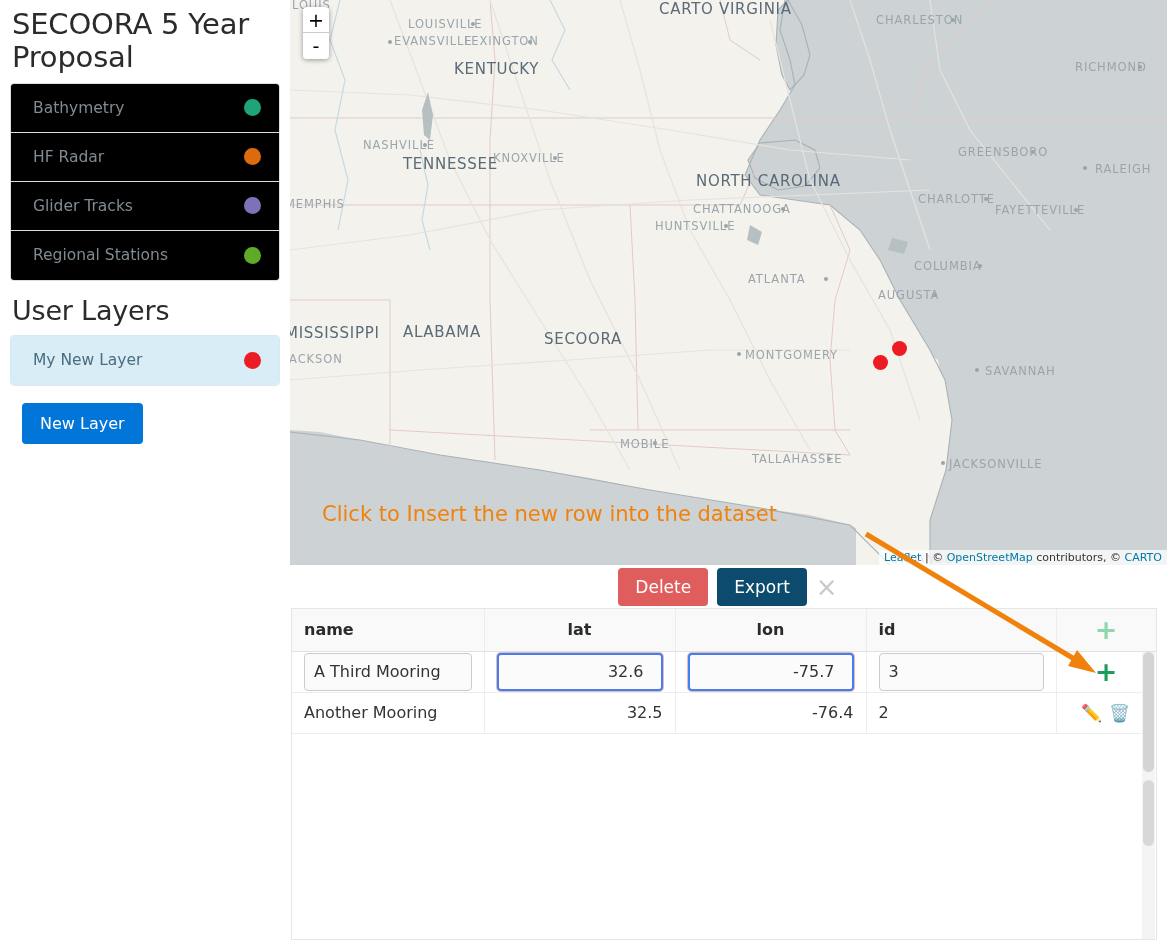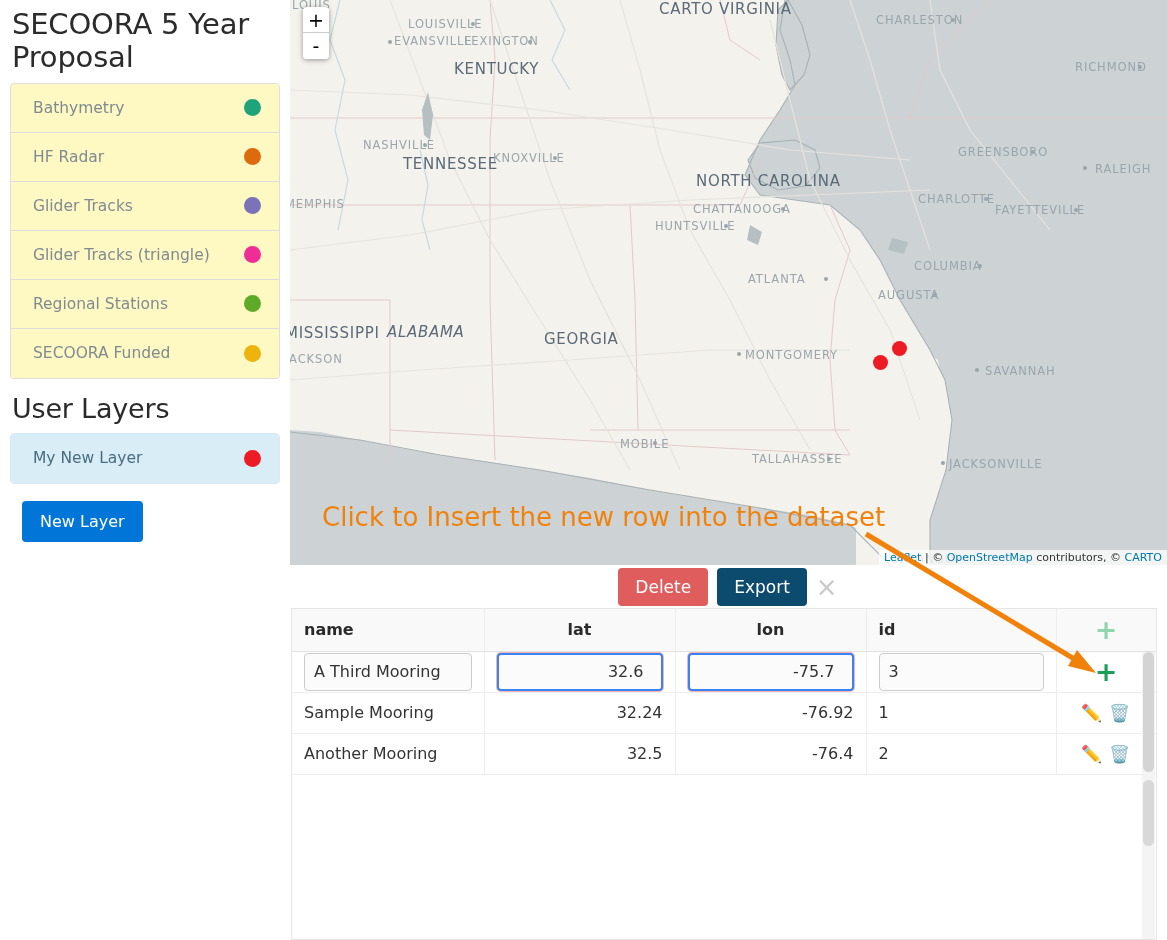--- a/index.html
+++ b/index.html
@@ -32,21 +32,21 @@
     border: 1px solid #dddddd;
     border-radius: 4px;
     overflow: hidden;
     background: #eceeef;
   }
   .layer-item {
     display: flex; align-items: center; justify-content: space-between;
     height: 49px;
     padding: 0 18px 0 22px;
     border-bottom: 1px solid #dddddd;
-    background: #fef9c3;
+    background: #000000;
     cursor: pointer;
   }
   .layer-item:last-child { border-bottom: none; }
   .layer-label {
     font-size: 15.5px;
     color: #818a91;
     font-weight: 400;
   }
   .dot { width: 17px; height: 17px; border-radius: 50%; flex: 0 0 auto; }
 
@@ -132,21 +132,21 @@
   #zoom-ctl button:last-child { border-bottom: none; }
 
   .map-marker {
     position: absolute; width: 15px; height: 15px; border-radius: 50%;
     background: #ed1c24; cursor: pointer;
   }
 
   #map-annotation {
     position: absolute;
     left: 322px; top: 502px;
-    font-size: 26px;
+    font-size: 21px;
     color: #f0820c;
     z-index: 25;
     white-space: nowrap;
   }
   #annotation-arrow { position: absolute; left: 0; top: 0; z-index: 24; pointer-events: none; }
 
   #attribution {
     position: absolute; right: 0; bottom: 0;
     background: rgba(255,255,255,0.75);
     font-size: 11px;
@@ -269,30 +269,22 @@
         </div>
         <div class="layer-item">
           <span class="layer-label">HF Radar</span>
           <span class="dot" style="background: rgb(221, 107, 13);"></span>
         </div>
         <div class="layer-item">
           <span class="layer-label">Glider Tracks</span>
           <span class="dot" style="background: rgb(123, 114, 184);"></span>
         </div>
         <div class="layer-item">
-          <span class="layer-label">Glider Tracks (triangle)</span>
-          <span class="dot" style="background: rgb(239, 45, 150);"></span>
-        </div>
-        <div class="layer-item">
           <span class="layer-label">Regional Stations</span>
           <span class="dot" style="background: rgb(95, 170, 40);"></span>
-        </div>
-        <div class="layer-item">
-          <span class="layer-label">SECOORA Funded</span>
-          <span class="dot" style="background: rgb(239, 179, 16);"></span>
         </div>
       </div>
 
     <div id="user-layers-title">User Layers</div>
 
     <div class="user-layer-group" id="user-layer-list">
         <div class="layer-item active">
           <span class="layer-label">My New Layer</span>
           <span class="dot" style="background: rgb(236, 28, 36);"></span>
         </div>
@@ -355,22 +347,22 @@
       <path fill="#b6bfc2" d="M460,225 L472,232 L468,245 L457,240 Z"></path>
       <path fill="#b6bfc2" d="M602,238 L618,242 L614,254 L598,250 Z"></path>
     </svg>
 
     <div id="map-labels">
         <div class="map-label lbl-state" style="left: 369px; top: 0px;">CARTO VIRGINIA</div>
         <div class="map-label lbl-state" style="left: 164px; top: 60px;">KENTUCKY</div>
         <div class="map-label lbl-state" style="left: 113px; top: 155px;">TENNESSEE</div>
         <div class="map-label lbl-state" style="left: 406px; top: 172px;">NORTH CAROLINA</div>
         <div class="map-label lbl-state" style="left: -5px; top: 324px;">MISSISSIPPI</div>
-        <div class="map-label lbl-state" style="left: 97px; top: 323px; font-style: italic;">ALABAMA</div>
-        <div class="map-label lbl-state" style="left: 254px; top: 330px;">GEORGIA</div>
+        <div class="map-label lbl-state" style="left: 113px; top: 323px;">ALABAMA</div>
+        <div class="map-label lbl-state" style="left: 254px; top: 330px;">SECOORA</div>
         <div class="map-label lbl-city" style="left: 2px; top: -2px;">LOUIS</div>
         <div class="map-label lbl-city" style="left: 118px; top: 17px;">LOUISVILLE</div>
         <div class="city-dot" style="left: 181px; top: 22px;"></div>
         <div class="map-label lbl-city" style="left: 586px; top: 13px;">CHARLESTON</div>
         <div class="city-dot" style="left: 661px; top: 18px;"></div>
         <div class="map-label lbl-city" style="left: 104px; top: 34px;">EVANSVILLE</div>
         <div class="city-dot" style="left: 98px; top: 40px;"></div>
         <div class="map-label lbl-city" style="left: 174px; top: 34px;">LEXINGTON</div>
         <div class="city-dot" style="left: 238px; top: 40px;"></div>
         <div class="map-label lbl-city" style="left: 785px; top: 60px;">RICHMOND</div>
@@ -455,27 +447,20 @@
       </thead>
       <tbody id="grid-body">
           <tr class="new-row">
             <td class="col-name"><input type="text" value="A Third Mooring" style=""></td>
             <td class="col-lat"><input type="number" step="0.1" class="invalid" value="32.6" style=""></td>
             <td class="col-lon"><input type="number" step="0.1" class="invalid" value="-75.7" style=""></td>
             <td class="col-id"><input type="text" value="3" style=""></td>
             <td class="col-act actions-cell"><span class="plus-add">+</span></td>
           </tr>
           <tr>
-            <td class="col-name left">Sample Mooring</td>
-            <td class="col-lat num">32.24</td>
-            <td class="col-lon num">-76.92</td>
-            <td class="col-id left">1</td>
-            <td class="col-act actions-cell"><span class="icon-edit">✏️</span><span class="icon-del">🗑️</span></td>
-          </tr>
-          <tr>
             <td class="col-name left">Another Mooring</td>
             <td class="col-lat num">32.5</td>
             <td class="col-lon num">-76.4</td>
             <td class="col-id left">2</td>
             <td class="col-act actions-cell"><span class="icon-edit">✏️</span><span class="icon-del">🗑️</span></td>
           </tr>
         </tbody>
     </table>
 
     <div id="grid-scrollbar">

